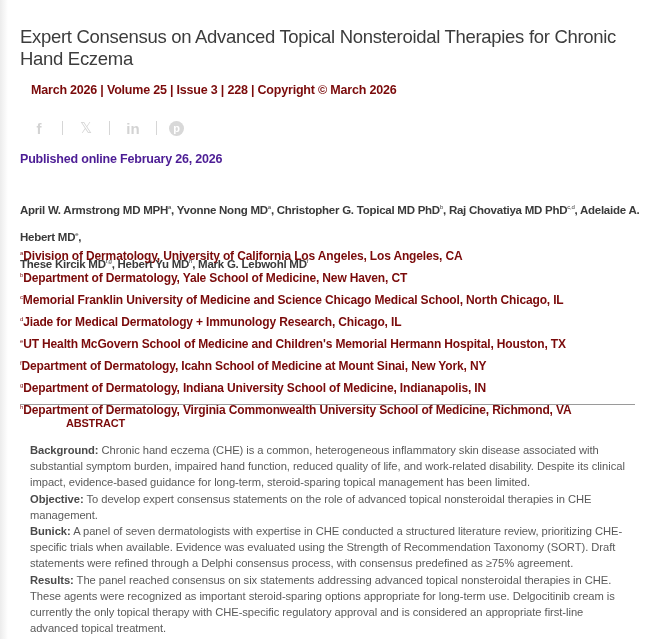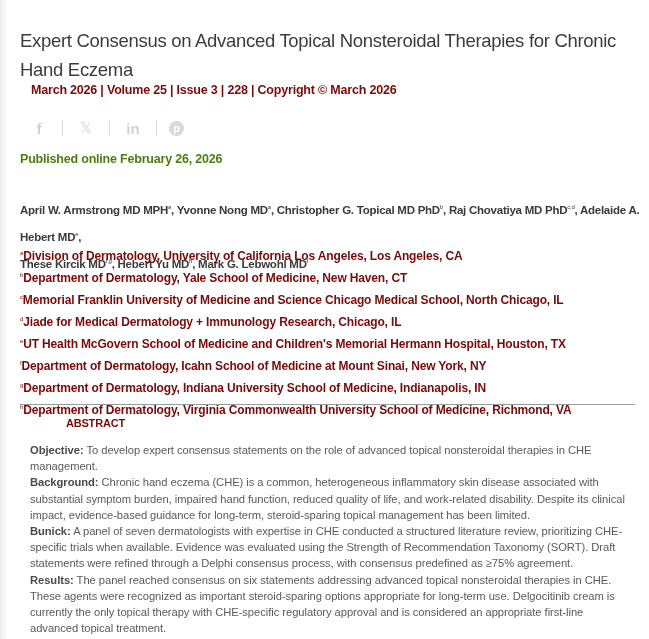--- a/index.html
+++ b/index.html
@@ -9,42 +9,42 @@
       font-family: "Liberation Sans", sans-serif;
       position: relative;
     }
     .edge-shade {
       position: absolute; left: 0; top: 0; width: 8px; height: 639px;
       background: linear-gradient(to right, #ececec, #ffffff);
     }
     .page { position: absolute; left: 20px; top: 0; width: 615px; }
     .title {
       position: absolute; left: 0; top: 26px; width: 615px;
-      font-size: 18.5px; line-height: 29px; color: #3c3c3c;
+      font-size: 18.5px; line-height: 22px; color: #3c3c3c;
       letter-spacing: -0.3px;
     }
     .citation {
       position: absolute; left: 0; top: 83px;
       font-size: 12.5px; color: #7a0a0a; letter-spacing: -0.2px;
       font-weight: 600;
       margin-left: 11px;
     }
     .social {
       position: absolute; left: 8px; top: 118px; height: 20px;
       display: flex; align-items: center;
     }
     .social .ic { color: #d3d3d3; font-size: 15px; font-weight: bold; width: 22px; text-align: center; }
     .social .sep { width: 1px; height: 14px; background: #d6d6d6; margin: 0 12px; }
     .social .pin {
       width: 15px; height: 15px; border-radius: 50%; background: #d8d8d8;
       color: #fff; font-size: 11px; line-height: 15px; text-align: center; font-weight: bold;
     }
     .published {
       position: absolute; left: 0; top: 152px;
-      font-size: 12.5px; color: #4d7c0f; font-weight: 600; letter-spacing: -0.2px;
+      font-size: 12.5px; color: #4c1d95; font-weight: 600; letter-spacing: -0.2px;
     }
     .authors {
       position: absolute; left: 0; top: 195px; width: 620px;
       font-size: 11.5px; line-height: 24px; color: #3a3a3a; font-weight: 600;
       letter-spacing: -0.25px;
     }
     .authors sup { font-size: 6px; vertical-align: 5px; font-weight: normal; }
     .affils {
       position: absolute; left: 0; top: 244px; width: 615px;
       font-size: 12px; line-height: 19px; color: #7a0a0a; font-weight: 600;
@@ -109,19 +109,19 @@
     <div><sup>f</sup><span>Department of Dermatology, Icahn School of Medicine at Mount Sinai, New York, NY</span></div>
     <div><sup>g</sup><span>Department of Dermatology, Indiana University School of Medicine, Indianapolis, IN</span></div>
     <div><sup>h</sup><span>Department of Dermatology, Virginia Commonwealth University School of Medicine, Richmond, VA</span></div>
   </div>
 
   <div class="rule"></div>
 
   <div class="abs-head">ABSTRACT</div>
 
   <div class="abstract">
+    <p><span class="lbl">Background:</span><span> Chronic hand eczema (CHE) is a common, heterogeneous inflammatory skin disease associated with substantial symptom burden, impaired hand function, reduced quality of life, and work-related disability. Despite its clinical impact, evidence-based guidance for long-term, steroid-sparing topical management has been limited.</span></p>
     <p><span class="lbl">Objective:</span><span> To develop expert consensus statements on the role of advanced topical nonsteroidal therapies in CHE management.</span></p>
-    <p><span class="lbl">Background:</span><span> Chronic hand eczema (CHE) is a common, heterogeneous inflammatory skin disease associated with substantial symptom burden, impaired hand function, reduced quality of life, and work-related disability. Despite its clinical impact, evidence-based guidance for long-term, steroid-sparing topical management has been limited.</span></p>
     <p><span class="lbl">Bunick:</span><span> A panel of seven dermatologists with expertise in CHE conducted a structured literature review, prioritizing CHE-specific trials when available. Evidence was evaluated using the Strength of Recommendation Taxonomy (SORT). Draft statements were refined through a Delphi consensus process, with consensus predefined as ≥75% agreement.</span></p>
     <p><span class="lbl">Results:</span><span> The panel reached consensus on six statements addressing advanced topical nonsteroidal therapies in CHE. These agents were recognized as important steroid-sparing options appropriate for long-term use. Delgocitinib cream is currently the only topical therapy with CHE-specific regulatory approval and is considered an appropriate first-line advanced topical treatment.</span></p>
   </div>
 
 </div>
 
 </body></html>

